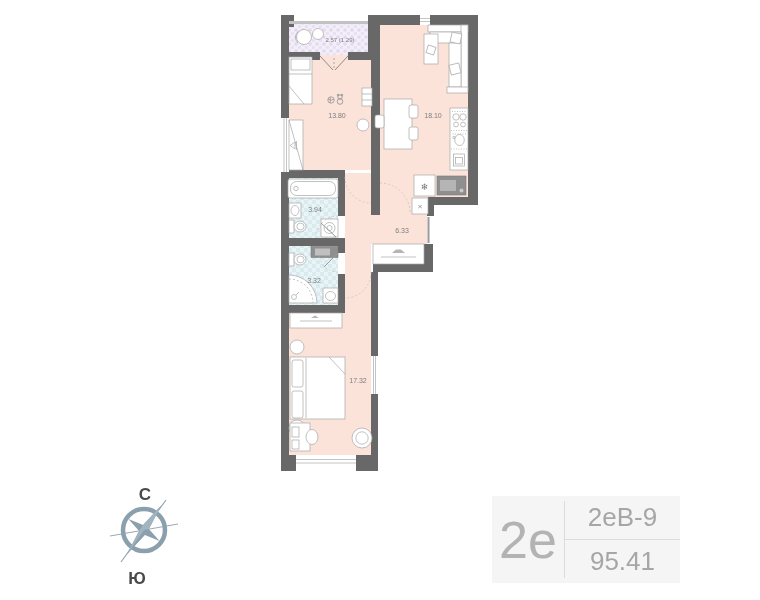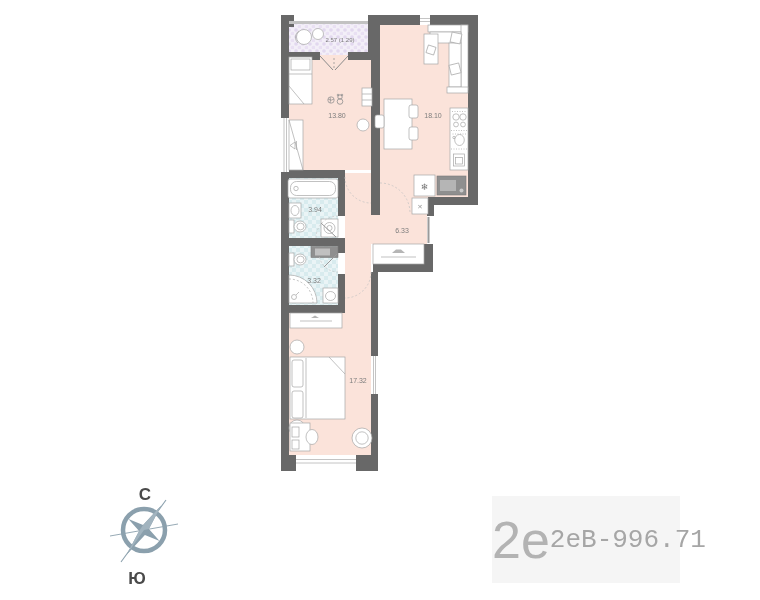--- a/index.html
+++ b/index.html
@@ -13,21 +13,21 @@
   .darkfurn{fill:#8f8f8f;stroke:#7a7a7a;stroke-width:0.6;}
   .arc{fill:none;stroke:#c2c2c2;stroke-width:0.7;stroke-dasharray:2 2;}
   .winln{stroke:#b5b5b5;stroke-width:0.8;}
   .compass-letter{font-family:"Liberation Sans",sans-serif;font-size:17px;font-weight:bold;
                   fill:#4a4a4a;text-anchor:middle;}
   .info-panel{position:absolute;left:484px;top:496px;width:188px;height:87px;background:#f5f5f5;
               display:flex;align-items:stretch;margin-left:8px;}
   .info-type{width:72px;display:flex;align-items:center;justify-content:center;
              font-size:52px;color:#b3b3b3;}
   .info-divider{width:1px;background:#dcdcdc;margin:5px 0;}
-  .info-right{flex:1;display:flex;flex-direction:row;font-family:Liberation Mono, monospace;}
+  .info-right{flex:1;display:flex;flex-direction:column;}
   .info-code,.info-area{flex:1;display:flex;align-items:center;justify-content:center;
                         font-size:26px;color:#a6a6a6;}
   .info-hr{height:1px;background:#dcdcdc;}
 </style>
 </head>
 <body>
 
 <div class="stage">
 
 <svg width="760" height="600" viewBox="0 0 760 600">
@@ -257,17 +257,17 @@
     <text x="137" y="584" class="compass-letter">Ю</text>
   </g>
 </svg>
 
 <div class="info-panel">
   <div class="info-type">2е</div>
   <div class="info-divider"></div>
   <div class="info-right">
     <div class="info-code">2еВ-9</div>
     <div class="info-hr"></div>
-    <div class="info-area">96.71</div>
+    <div class="info-area">95.41</div>
   </div>
 </div>
 
 </div>
 
 </body></html>

